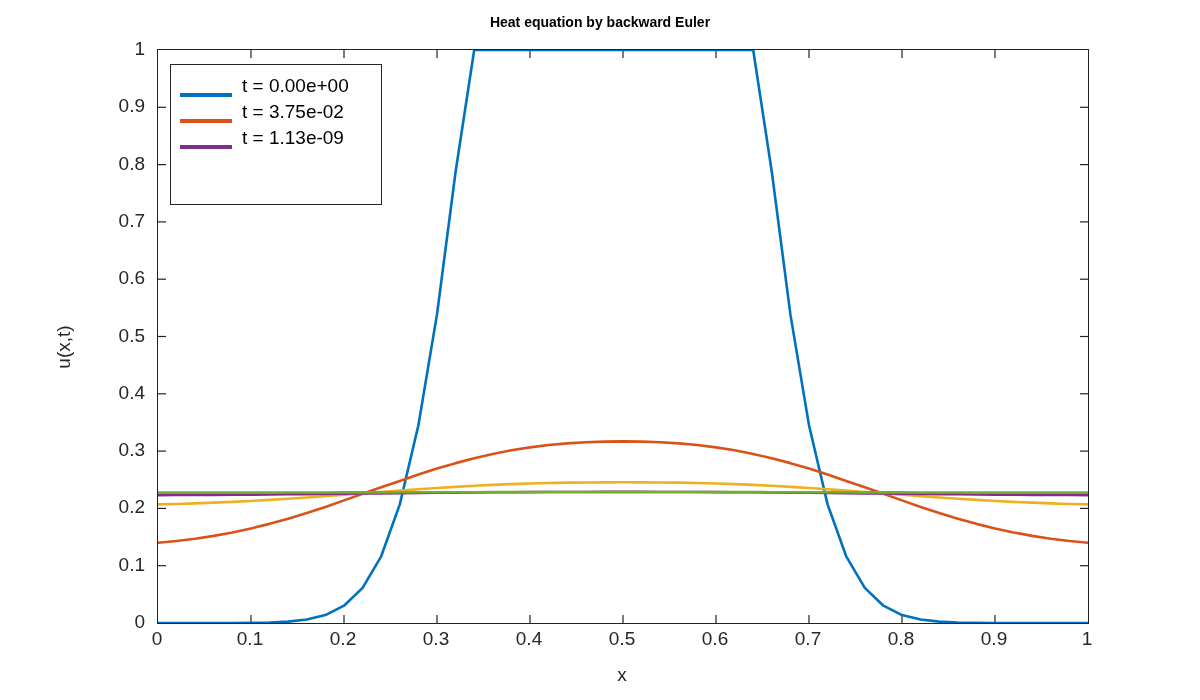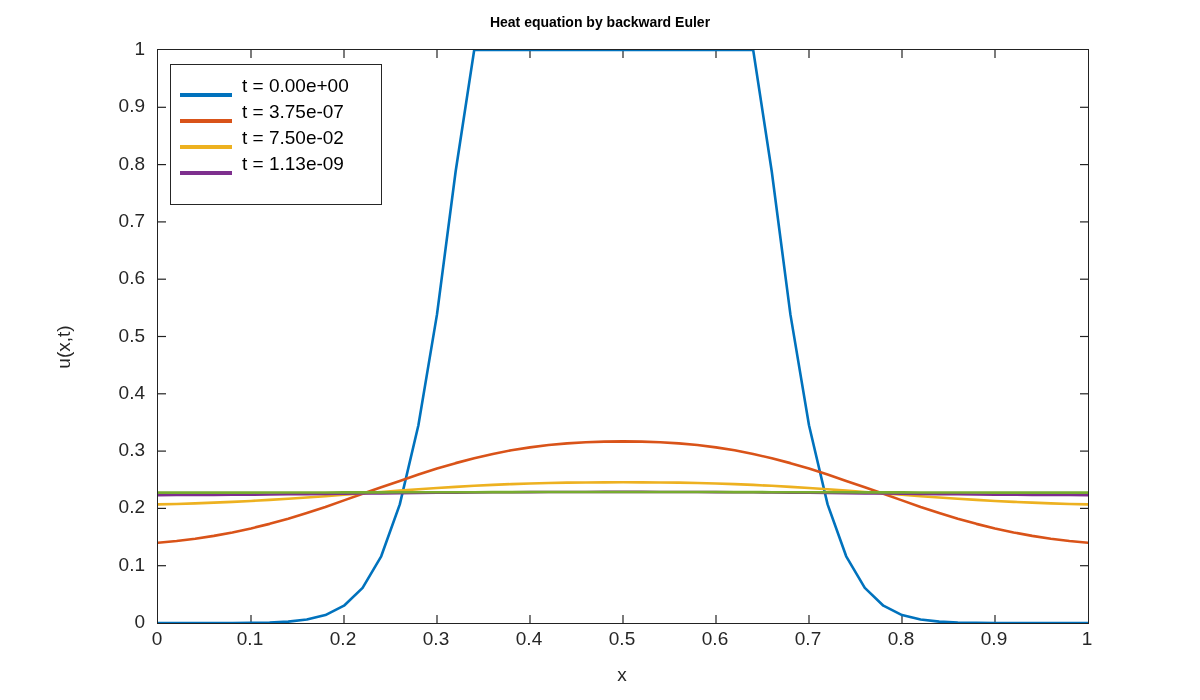--- a/index.html
+++ b/index.html
@@ -199,25 +199,21 @@
   <div id="xlabel">x</div>
   <div id="ylabel">u(x,t)</div>
 
   <div id="legend">
       <div class="legend-row">
         <span class="legend-swatch" style="background: rgb(0, 114, 189);"></span>
         <span class="legend-label">t = 0.00e+00</span>
       </div>
       <div class="legend-row">
         <span class="legend-swatch" style="background: rgb(217, 83, 25);"></span>
-        <span class="legend-label">t = 3.75e-07</span>
-      </div>
-      <div class="legend-row">
-        <span class="legend-swatch" style="background: rgb(237, 177, 32);"></span>
-        <span class="legend-label">t = 7.50e-02</span>
+        <span class="legend-label">t = 3.75e-02</span>
       </div>
       <div class="legend-row">
         <span class="legend-swatch" style="background: rgb(126, 47, 142);"></span>
         <span class="legend-label">t = 1.13e-09</span>
       </div>
     </div>
 
 </div>
 
 </body></html>

